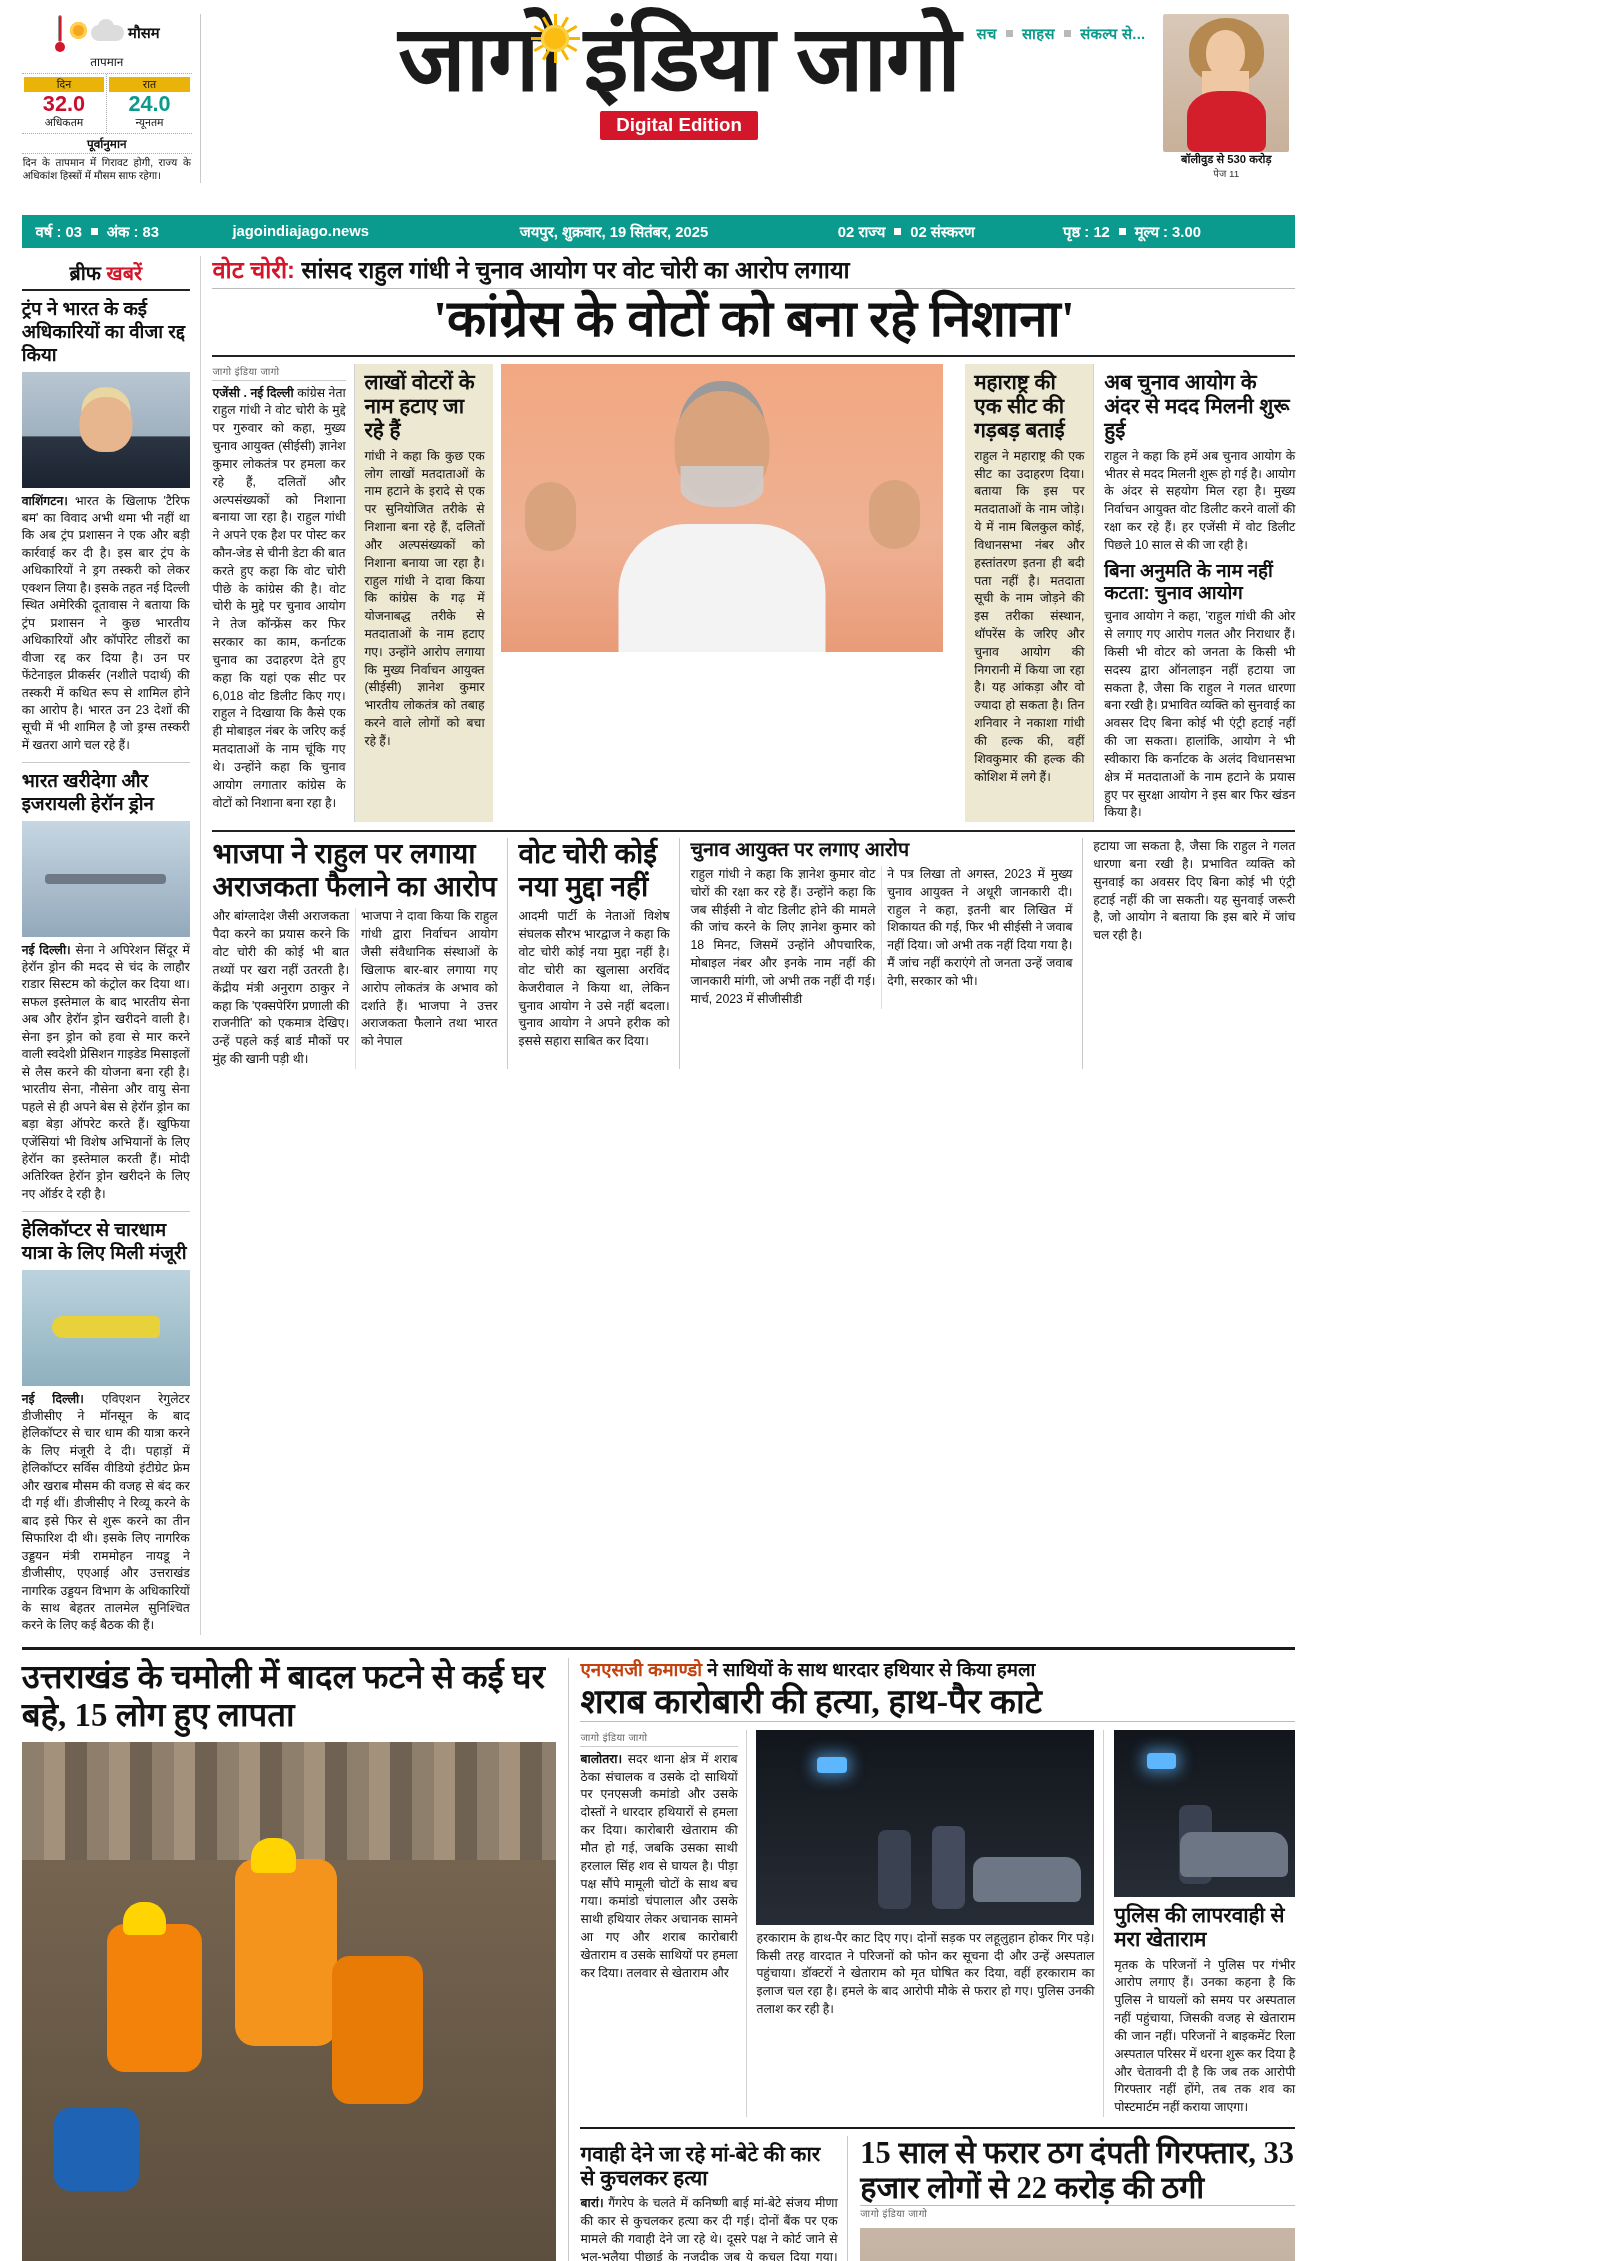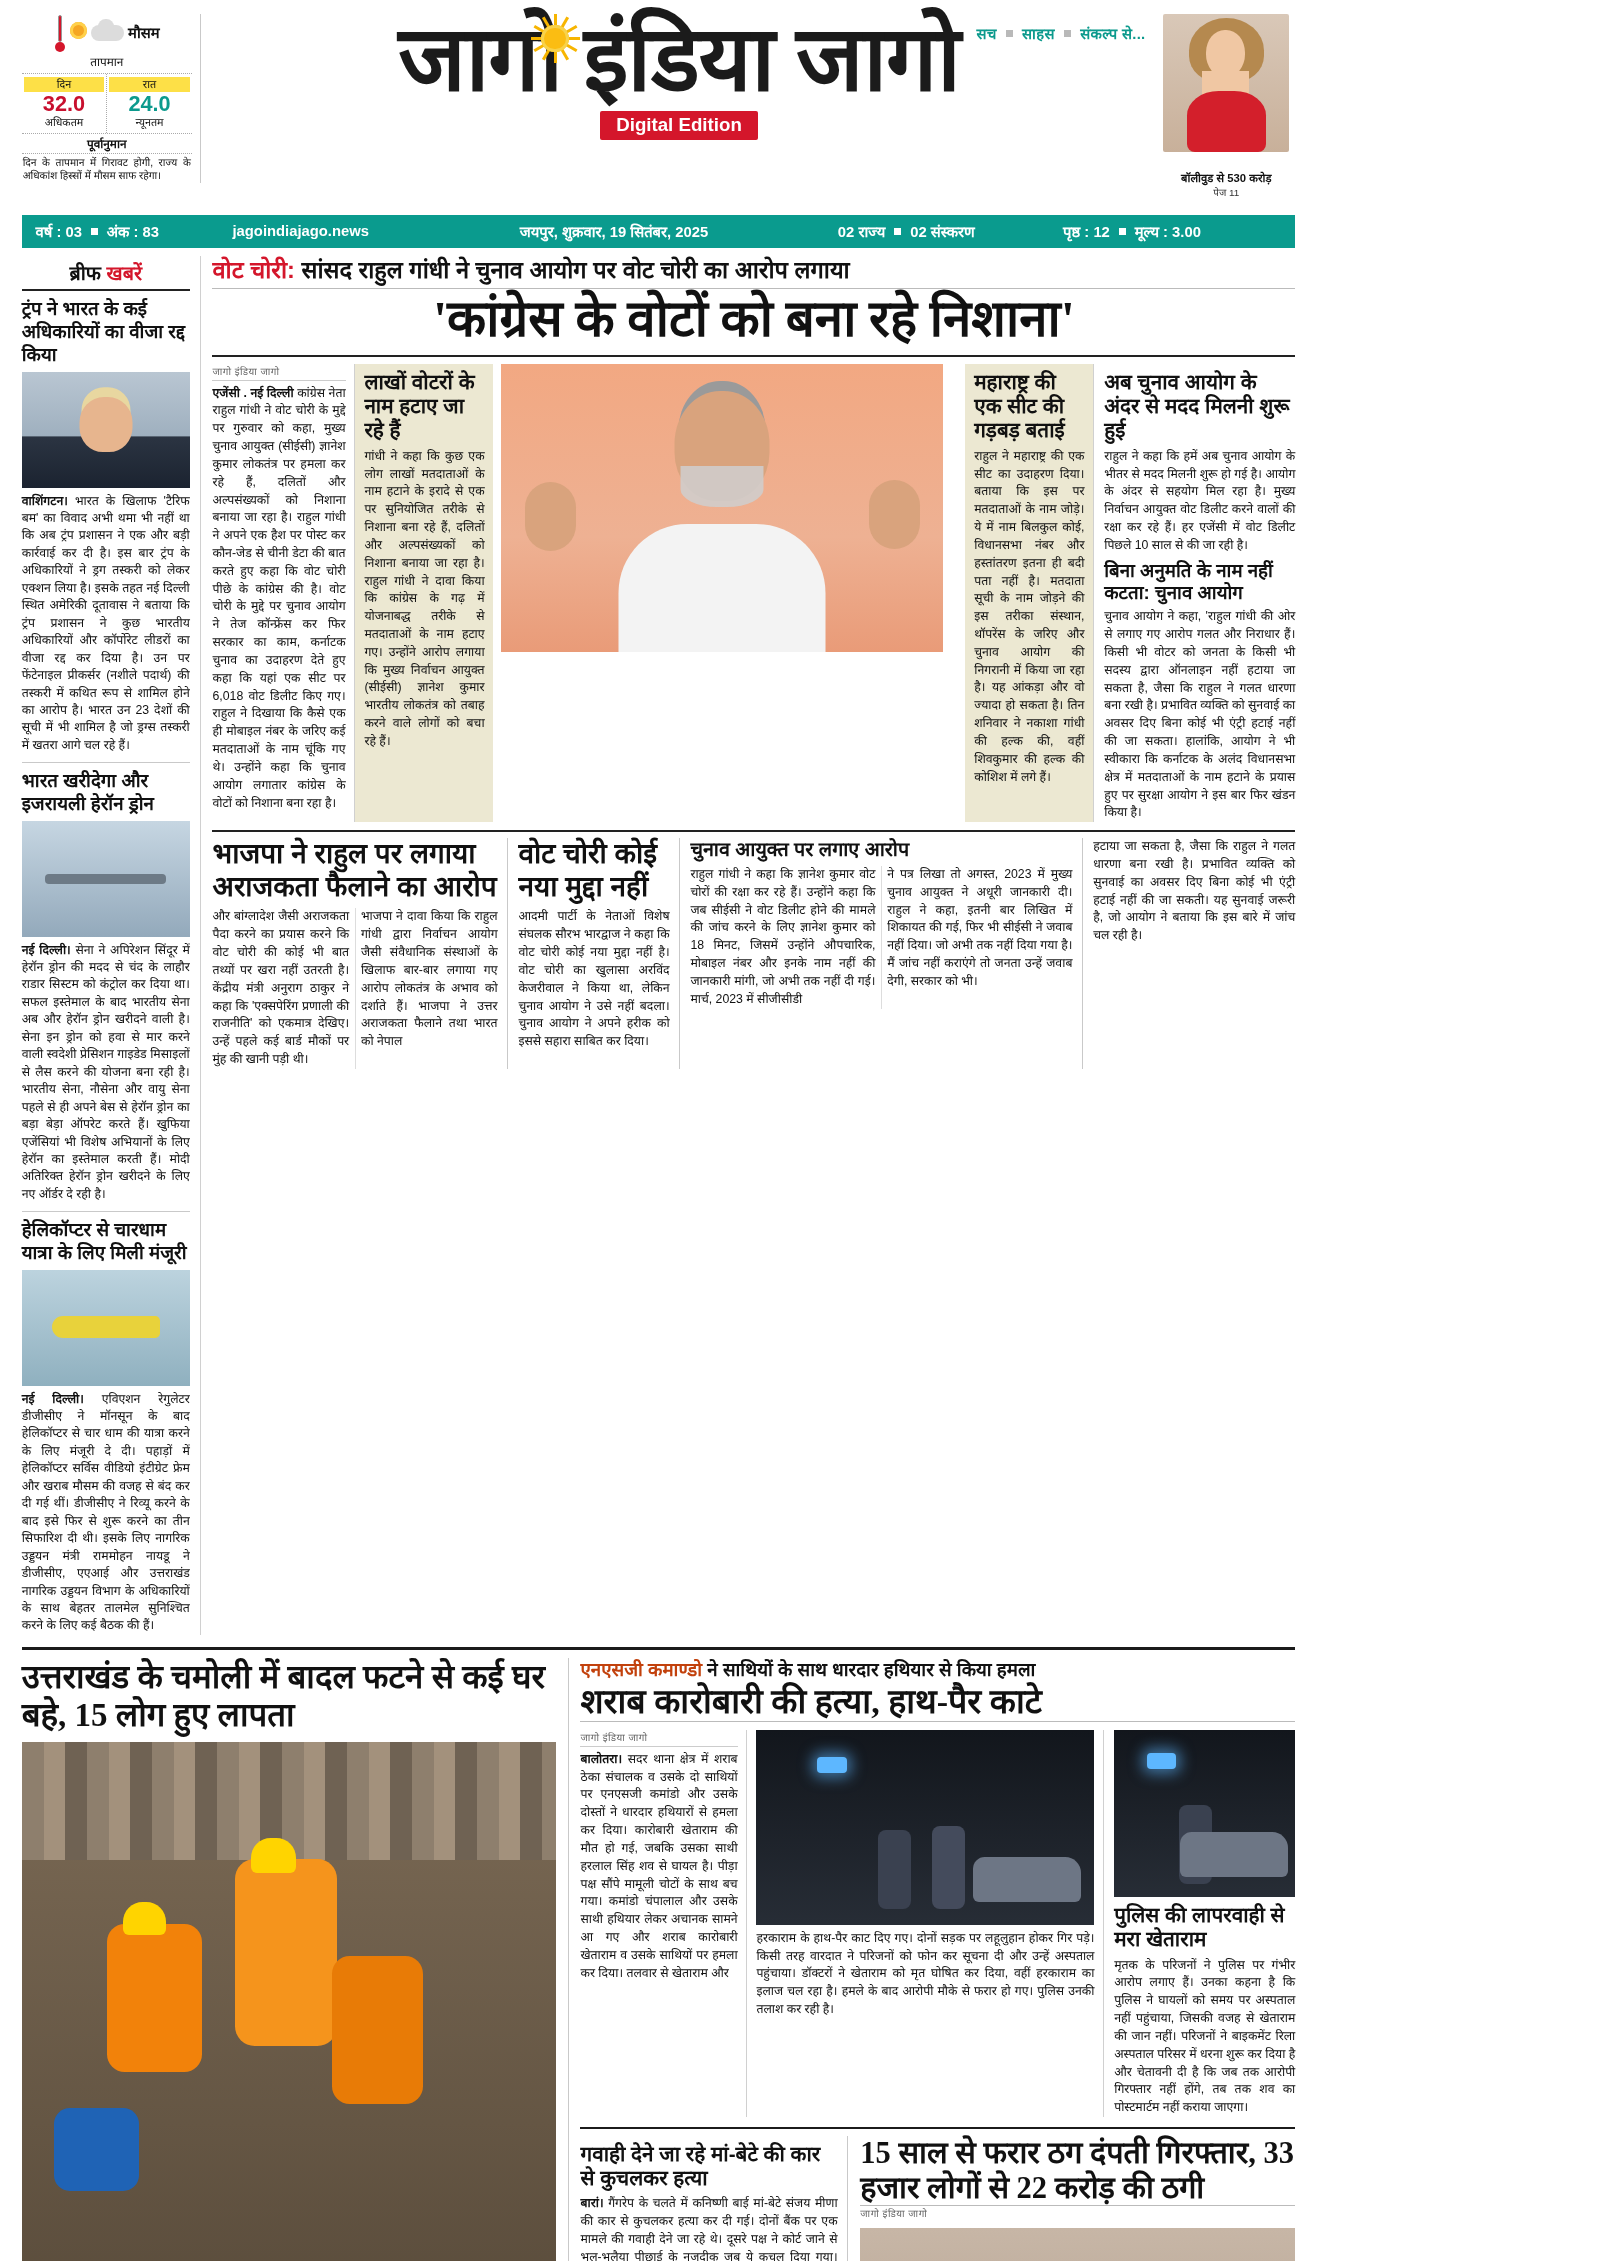--- a/index.html
+++ b/index.html
@@ -23,21 +23,21 @@
   .thermo .stem { position:absolute; left:3.9px; top:0; width:3.9px; height:27.6px; background:#d4162b; border:1px solid #999; border-radius:2px;}
   .thermo .bulb { position:absolute; left:1px; bottom:0; width:9.9px; height:9.9px; background:#d4162b; border-radius:50%; }
   .sun-sm { width:17.7px;height:17.7px;border-radius:50%;background:#f5a623; box-shadow:0 0 0 3px #ffd14a inset; margin-top:-5.9px;}
   .cloud-sm { width:33px;height:15.8px;background:#dcdcdc;border-radius:8.9px;position:relative;}
   .cloud-sm:before{content:"";position:absolute;top:-6.9px;left:6.9px;width:15.8px;height:15.8px;border-radius:50%;background:#dcdcdc;}
   .mausam-word { font-size: 14.8px; font-weight: 700; }
   .w-label { font-size: 11.8px; border-bottom: 1px dotted #aaa; padding: 2px 0 3px; }
   .w-cols { display: flex; border-bottom: 1px dotted #aaa; }
   .w-col { flex: 1; padding: 3px 2px 3.9px; }
   .w-col:first-child { border-right: 1px dotted #aaa; }
-  .w-chip { background:#fde047; font-size: 10.8px; display:block; padding:1px 0; }
+  .w-chip { background:#eab308; font-size: 10.8px; display:block; padding:1px 0; }
   .w-num { font-size: 21.7px; font-weight: 800; line-height: 1.05; padding-top:1px;}
   .w-num.day { color: #c8102e; }
   .w-num.night { color: #0c9a8d; }
   .w-sub { font-size: 10.8px; }
   .w-fore-t { font-size: 11.8px; font-weight:700; padding: 3px 0 1px; border-bottom:1px dotted #aaa;}
   .w-fore { font-size: 10.3px; line-height: 1.3; text-align: justify; padding: 2px 1px 0; }
 
   .logo-wrap { flex: 1; position: relative; text-align: center; padding: 0 9.9px; }
   .tagline { position:absolute; right: 11.8px; top: 9px; font-size: 14.8px; font-weight:700; color:#0c9a8d; letter-spacing:0.3px;}
   .tagline .sq { display:inline-block;width:6.9px;height:6.9px;background:#b9b9b9;margin:0 4.9px 2px;}
@@ -48,21 +48,21 @@
   .sun-big .ray { position:absolute; left:21.7px; top:-2px; width:3px; height:49px; background:#f7b500; transform-origin: 50% 50%; }
   .digital-badge { display:inline-block; background:#d4162b; color:#fff; font-size:18.7px; font-weight:700; padding: 3px 15.8px 4.9px; margin-top: 3.9px; border-radius:2px;}
 
   .promo { width: 138px; text-align:center; }
   .promo-img { width: 126px; height: 138px; margin: 0 auto; border-radius:2px; overflow:hidden; position:relative;
      background: linear-gradient(#d9c8b8, #c8b09a); }
   .promo-img .hair { position:absolute; left:25.6px; top:3.9px; width:75px; height:65px; background:#b5894f; border-radius:50% 50% 42% 42%; }
   .promo-img .face { position:absolute; left:43px; top:15.8px; width:39px; height:47px; background:#f0c7a3; border-radius:48%; }
   .promo-img .dress { position:absolute; left:23.6px; bottom:0; width:79px; height:61px; background:#d31f2b; border-radius:40% 40% 7.9px 7.9px;}
   .promo-img .skin { position:absolute; left:39px; top:57px; width:47px; height:33px; background:#f0c7a3; }
-  .promo-cap { font-size: 11.3px; font-weight:700; margin-top:19px; line-height:1.25;}
+  .promo-cap { font-size: 11.3px; font-weight:700; margin-top:0; line-height:1.25;}
   .promo-sub { font-size: 9.9px; color:#333; }
 
   
   .infobar {
     background: #0a9b8e; color: #fff; height: 33px;
     display: flex; align-items: center; font-size: 14.8px; font-weight: 700;
     margin-top: 5.9px;
   }
   .infobar > div { padding: 0 13.8px; }
   .ib1 { width: 197px; }

